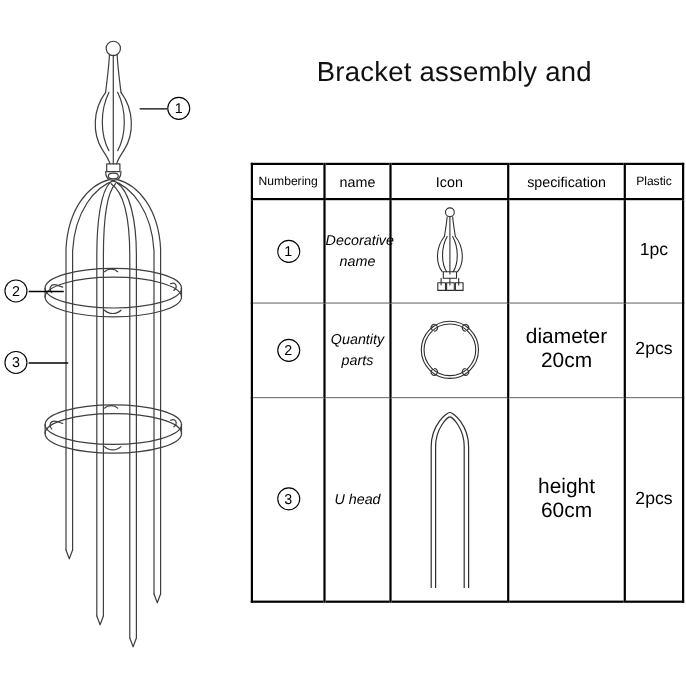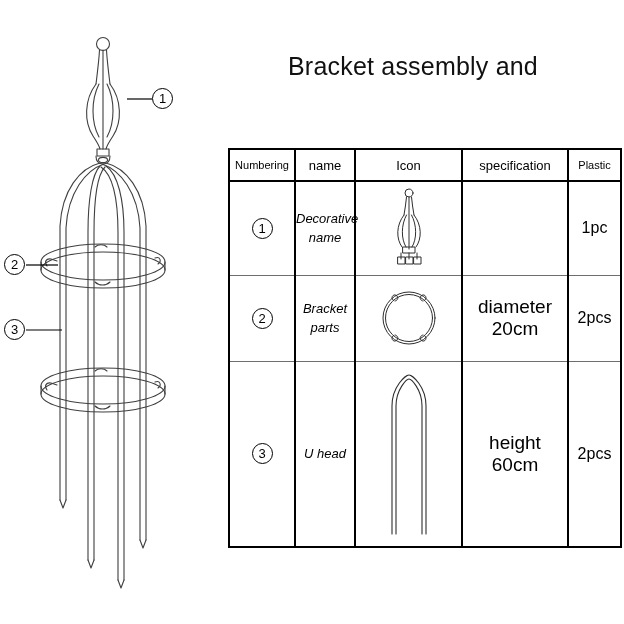--- a/index.html
+++ b/index.html
@@ -240,21 +240,21 @@
             <div></div>
           </td>
           <td class="cell-qty">1pc</td>
         </tr>
 
         <tr class="row-2">
           <td>
             <span class="circ">2</span>
           </td>
           <td class="cell-name">
-            <div>Bracket</div>
+            <div>Quantity</div>
             <div>parts</div>
           </td>
           <td class="icon-cell">
             <svg width="66" height="66" viewBox="0 0 66 66">
               <g fill="none" stroke="#2e2e2e" stroke-width="1" stroke-linecap="round" stroke-linejoin="round">
                 <circle cx="33" cy="33" r="26"></circle>
                 <circle cx="33" cy="33" r="23.5"></circle>
                 <path d="M17 15 C14 12 18 8 21 11 C23 13 21 16 19 16"></path>
                 <path d="M49 15 C52 12 48 8 45 11 C43 13 45 16 47 16"></path>
                 <path d="M17 51 C14 54 18 58 21 55 C23 53 21 50 19 50"></path>

